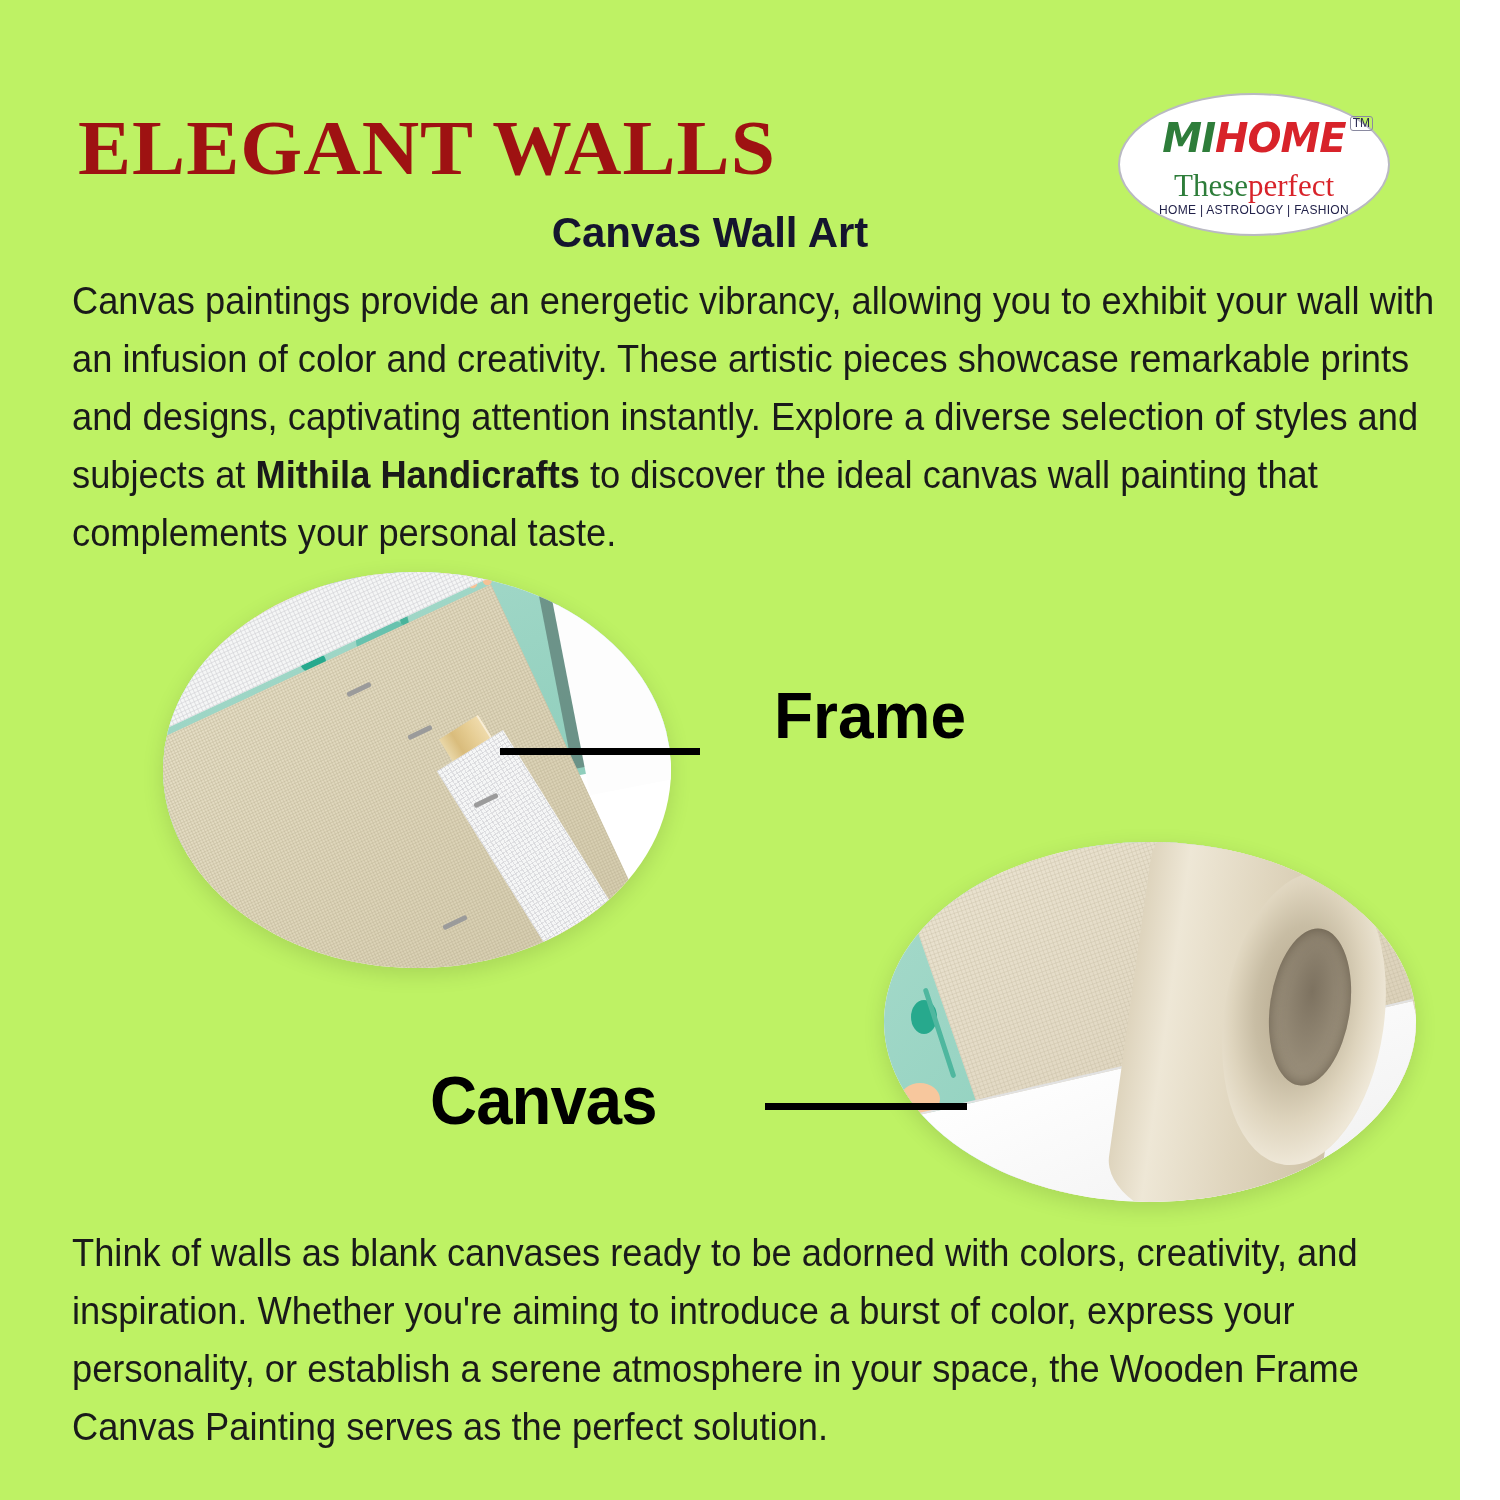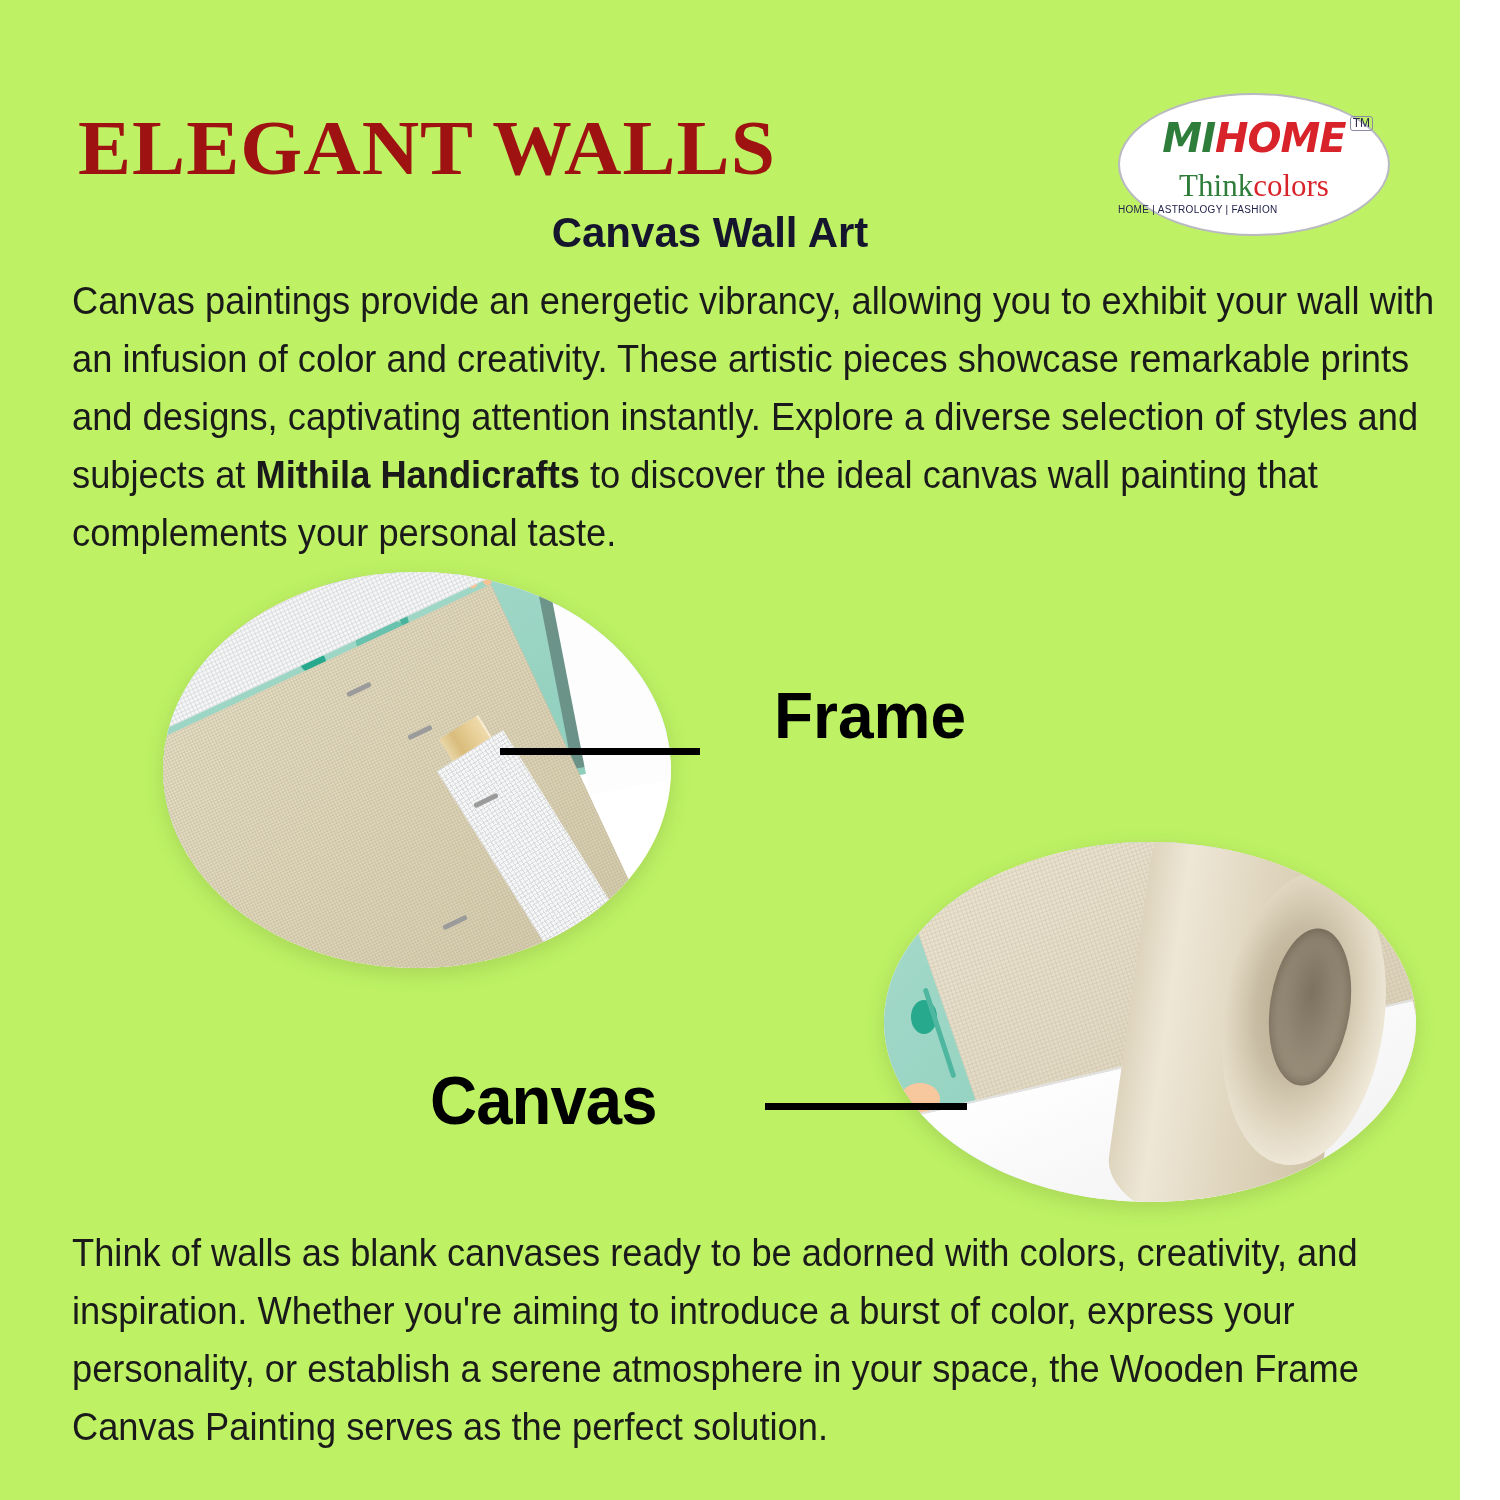--- a/index.html
+++ b/index.html
@@ -89,23 +89,23 @@
     line-height: 33px;
     white-space: nowrap;
   }
   #logo-sub .handi { color: #2e7d3a; }
   #logo-sub .crafts { color: #d8232a; }
   #logo-tagline {
     position: absolute;
     left: 0;
     top: 110px;
     width: 272px;
-    text-align: left;
+    text-align: center;
     font-family: "Liberation Sans", sans-serif;
-    font-size: 10px;
+    font-size: 12px;
     line-height: 14px;
     letter-spacing: 0.3px;
     color: #22224a;
     white-space: nowrap;
   }
 
   
   #subhead {
     position: absolute;
     left: 0;
@@ -395,21 +395,21 @@
 
   <div id="brand-title">ELEGANT WALLS</div>
 
   <div id="logo">
     <div id="logo-oval"></div>
     <div id="logo-wordmark">
       <span class="mi">MI</span><span class="thila">HOME</span>
     </div>
     <div id="logo-tm">TM</div>
     <div id="logo-sub">
-      <span class="handi">Think</span><span class="crafts">colors</span>
+      <span class="handi">These</span><span class="crafts">perfect</span>
     </div>
     <div id="logo-tagline">HOME | ASTROLOGY | FASHION</div>
   </div>
 
   <div id="subhead">Canvas Wall Art</div>
 
   <div class="para" id="para-top">
     <span>Canvas paintings provide an energetic vibrancy, allowing you to exhibit your wall with an infusion of color and creativity. These artistic pieces showcase remarkable prints and designs, captivating attention instantly. Explore a diverse selection of styles and subjects at </span><b>Mithila Handicrafts</b><span> to discover the ideal canvas wall painting that complements your personal taste.</span>
   </div>
 

